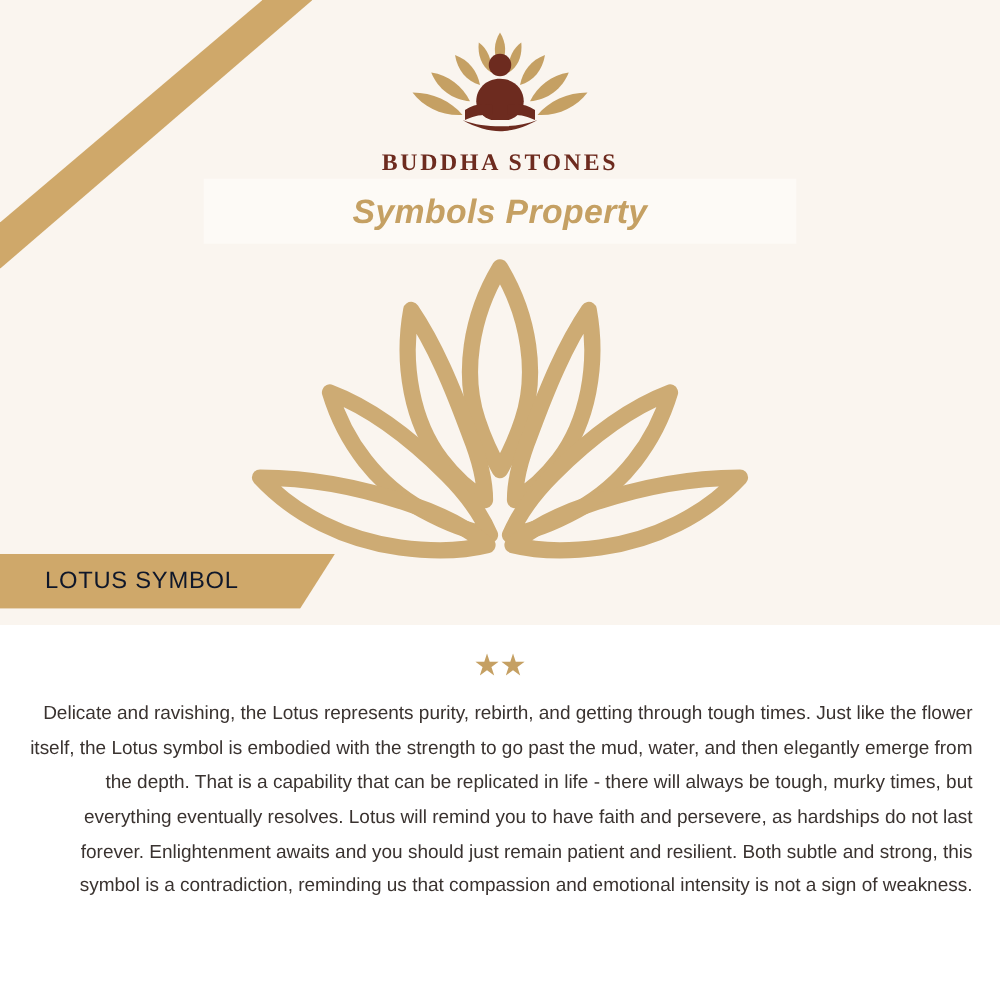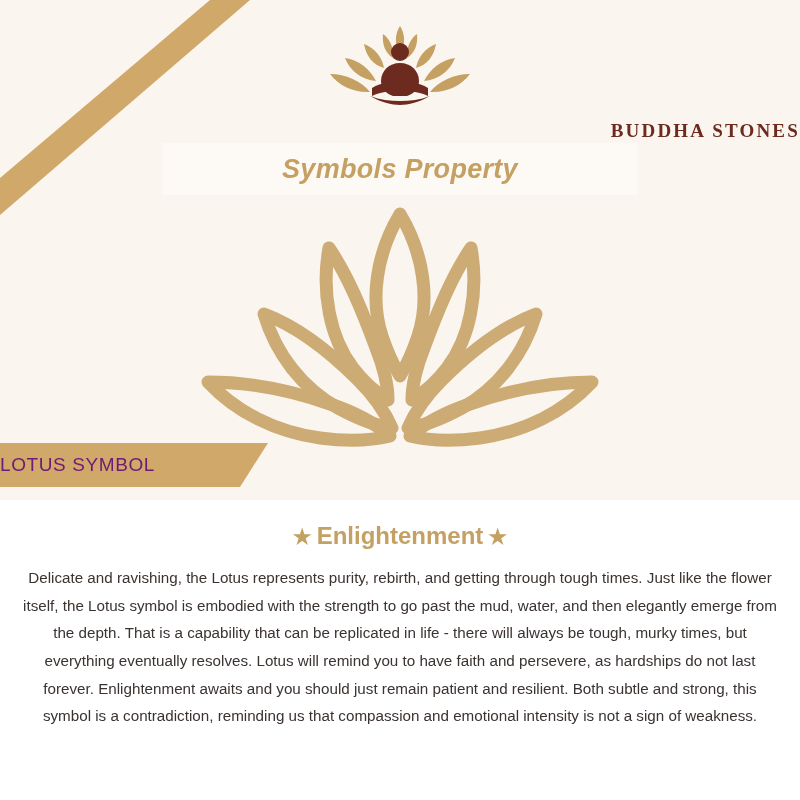--- a/index.html
+++ b/index.html
@@ -37,21 +37,21 @@
   .corner-br-inner {
     position: absolute; bottom: 0; right: 0;
     width: 210px; height: 178px;
     background: #ffffff;
     clip-path: polygon(210px 178px, 210px 0, 0 178px);
   }
 
   
   .logo-block {
     position: absolute; top: 18px; left: 0; width: 800px;
-    text-align: right;
+    text-align: center;
   }
   .logo-mark { width: 200px; height: 100px; margin: 0 auto; display: block; }
   .brand-name {
     margin-top: 2px;
     font-size: 19px;
     letter-spacing: 2.2px;
     font-weight: bold;
     color: #6d2b1f;
     font-family: "Liberation Serif", serif;
   }
@@ -83,22 +83,23 @@
   
   .ribbon {
     position: absolute;
     left: 0; top: 443px;
     width: 268px; height: 44px;
     background: #cfa86a;
     clip-path: polygon(0 0, 268px 0, 240px 44px, 0 44px);
     display: flex; align-items: center;
   }
   .ribbon-label {
+    padding-left: 36px;
     font-size: 19px;
-    color: #701a75;
+    color: #0f172a;
     letter-spacing: 0.6px;
   }
 
   
   .body-card {
     position: absolute;
     left: 0; top: 500px;
     width: 800px; height: 300px;
     background: #ffffff;
   }
@@ -110,21 +111,21 @@
     color: #c5a063;
     display: flex; align-items: center; justify-content: center; gap: 2px;
   }
   .headline .star { font-size: 21px; line-height: 1; color: #c5a063; }
   .headline .word { padding: 0 3px; }
   .paragraph {
     margin: 14px 22px 0 22px;
     font-size: 15.2px;
     line-height: 1.82;
     color: #3a3330;
-    text-align: center;
+    text-align: right;
   }
 </style>
 </head>
 <body>
 
 <div class="page">
 
   <div class="corner-tl"></div>
   <div class="corner-tl-inner"></div>
   <div class="corner-br"></div>
@@ -172,19 +173,18 @@
     </svg>
   </div>
 
   <div class="ribbon">
     <div class="ribbon-label">LOTUS SYMBOL</div>
   </div>
 
   <div class="body-card">
     <div class="headline">
       <span class="star">★</span>
-      <span class="word">Enlightenment</span>
       <span class="star">★</span>
     </div>
     <p class="paragraph">Delicate and ravishing, the Lotus represents purity, rebirth, and getting through tough times. Just like the flower itself, the Lotus symbol is embodied with the strength to go past the mud, water, and then elegantly emerge from the depth. That is a capability that can be replicated in life - there will always be tough, murky times, but everything eventually resolves. Lotus will remind you to have faith and persevere, as hardships do not last forever. Enlightenment awaits and you should just remain patient and resilient. Both subtle and strong, this symbol is a contradiction, reminding us that compassion and emotional intensity is not a sign of weakness.</p>
   </div>
 
 </div>
 
 </body></html>

